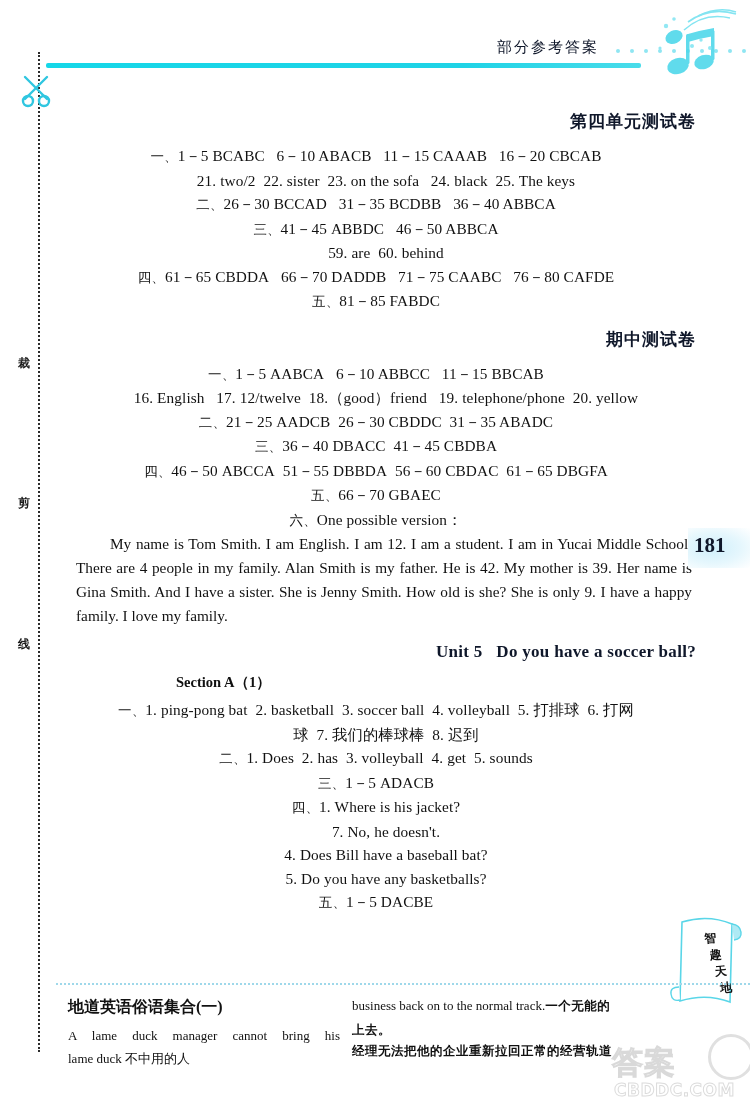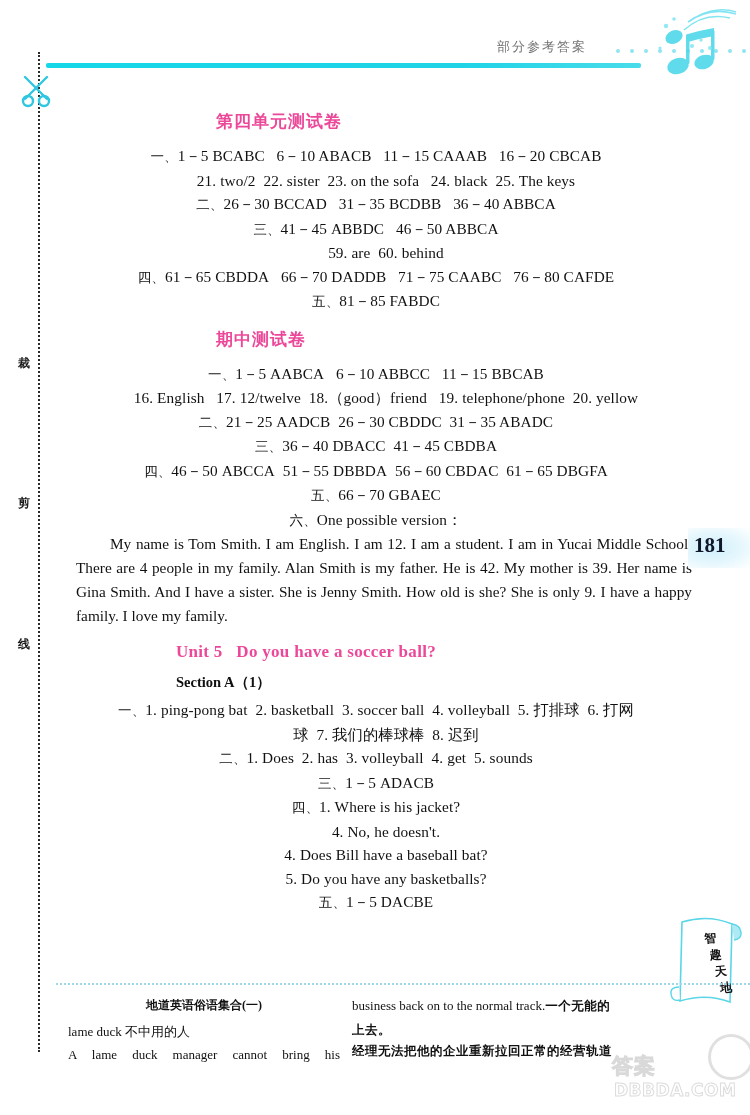--- a/index.html
+++ b/index.html
@@ -49,23 +49,23 @@
   }
   .cut-char.c1 { top: 352px; }
   .cut-char.c2 { top: 492px; }
   .cut-char.c3 { top: 633px; }
 
   
   .header-label {
     position: absolute;
     left: 497px; top: 38px;
     font-family: Liberation Mono, monospace;
-    font-size: 13px;
+    font-size: 15px;
     letter-spacing: 2px;
-    color: #737373;
+    color: #0f172a;
   }
   .header-dots {
     position: absolute;
     left: 612px; top: 46px;
     width: 138px; height: 10px;
   }
   .header-rule {
     position: absolute;
     left: 46px; top: 63px;
     width: 595px; height: 5px;
@@ -81,23 +81,23 @@
   
   .content {
     position: absolute;
     left: 56px; top: 96px;
     width: 640px;
   }
   .doc-title {
     font-family: "DejaVu Sans", sans-serif;
     font-size: 17px;
     font-weight: bold;
-    text-align: left;
+    text-align: right;
     letter-spacing: 1px;
-    color: #ec4899;
+    color: #0f172a;
     margin: 14px 0 11px 160px;
   }
   .doc-title.unit {
     font-family: "Liberation Serif", serif;
     font-size: 17px;
     letter-spacing: 0.3px;
     margin-left: 120px;
   }
   .sub-title {
     font-family: "Liberation Serif", serif;
@@ -158,23 +158,23 @@
     left: 68px; top: 995px;
     width: 272px;
   }
   .fun-right {
     position: absolute;
     left: 352px; top: 995px;
     width: 288px;
   }
   .fun-title {
     font-family: Liberation Serif, serif;
-    font-size: 12px;
-    font-weight: bold;
-    text-align: center;
+    font-size: 16px;
+    font-weight: bold;
+    text-align: left;
     margin: 2px 0 8px 0;
   }
   .fun-text {
     font-size: 13px;
     line-height: 20px;
     margin: 0 0 3px 0;
   }
   .fun-text.just { text-align: justify; text-align-last: justify; }
   .fun-cn {
     font-family: "DejaVu Sans", sans-serif;
@@ -210,23 +210,23 @@
 
   
   .watermark {
     position: absolute;
     left: 612px; top: 1032px;
     width: 138px; height: 80px;
     pointer-events: none;
   }
   .wm-cn {
     position: absolute;
-    left: 0; top: 20px;
+    left: 0; top: 10px;
     font-family: Liberation Sans, sans-serif;
-    font-size: 21px;
+    font-size: 31px;
     font-weight: bold;
     color: #ffffff;
     -webkit-text-stroke: 1px #d9d9d9;
     letter-spacing: 1px;
   }
   .wm-en {
     position: absolute;
     left: 2px; top: 48px;
     font-family: "DejaVu Sans", sans-serif;
     font-size: 17px;
@@ -330,21 +330,21 @@
     </div>
 
     <div>
       <div class="doc-title unit">Unit 5&nbsp;&nbsp; Do you have a soccer ball?</div>
       <div class="sub-title">Section A（1）</div>
       <div class="ans-line"><span class="marker">一、</span><span>1. ping-pong bat&nbsp; 2. basketball&nbsp; 3. soccer ball&nbsp; 4. volleyball&nbsp; 5. 打排球&nbsp; 6. 打网</span></div>
       <div class="ans-line indent"><span>球&nbsp; 7. 我们的棒球棒&nbsp; 8. 迟到</span></div>
       <div class="ans-line"><span class="marker">二、</span><span>1. Does&nbsp; 2. has&nbsp; 3. volleyball&nbsp; 4. get&nbsp; 5. sounds</span></div>
       <div class="ans-line"><span class="marker">三、</span><span>1－5 ADACB</span></div>
       <div class="ans-line"><span class="marker">四、</span><span>1. Where is his jacket?</span></div>
-      <div class="ans-line indent"><span>4. No, he doesn't.</span></div>
+      <div class="ans-line indent"><span>7. No, he doesn't.</span></div>
       <div class="ans-line indent"><span>4. Does Bill have a baseball bat?</span></div>
       <div class="ans-line indent"><span>5. Do you have any basketballs?</span></div>
       <div class="ans-line"><span class="marker">五、</span><span>1－5 DACBE</span></div>
     </div>
 
   </div>
 
   <div class="page-num-box"></div>
   <div class="page-num">181</div>
 
@@ -357,29 +357,29 @@
     <span>智</span>
     <span>趣</span>
     <span>天</span>
     <span>地</span>
   </div>
 
   <div class="fun-divider"></div>
 
   <div class="fun-left">
     <div class="fun-title">地道英语俗语集合(一)</div>
+    <p class="fun-text just">A lame duck manager cannot bring his</p>
     <p class="fun-text">lame duck 不中用的人</p>
-    <p class="fun-text just">A lame duck manager cannot bring his</p>
   </div>
 
   <div class="fun-right">
     <p class="fun-text"><span>business back on to the normal track.</span><span class="fun-cn" style="display:inline">一个无能的</span></p>
     <p class="fun-cn">上去。</p>
     <p class="fun-cn">经理无法把他的企业重新拉回正常的经营轨道</p>
   </div>
 
   <div class="watermark">
     <div class="wm-cn">答案</div>
     <div class="wm-ring"></div>
-    <div class="wm-en">DBBDA.COM</div>
+    <div class="wm-en">CBDDC.COM</div>
   </div>
 
 </div>
 
 </body></html>

